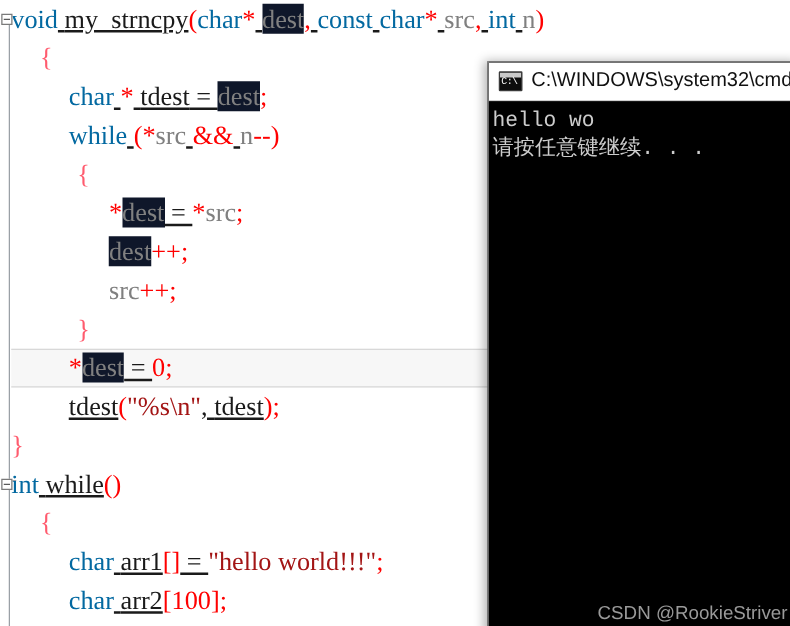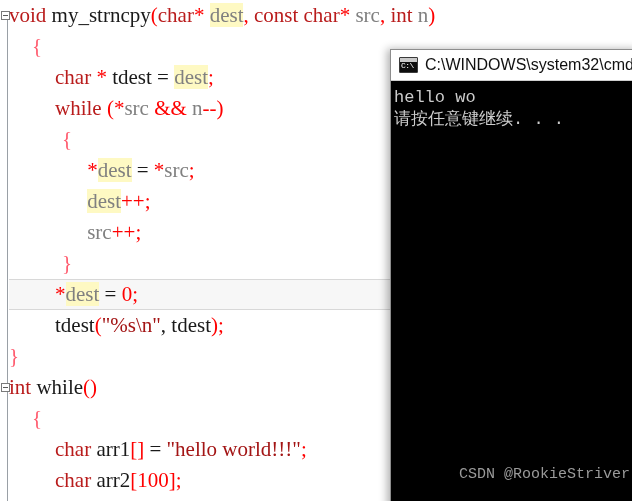--- a/index.html
+++ b/index.html
@@ -61,29 +61,29 @@
     left: 9px;
     width: 621px;
     height: 31px;
     background: #f7f7f7;
     border-top: 1px solid #d8d8d8;
     border-bottom: 1px solid #d8d8d8;
     box-sizing: border-box;
   }
 
   
-  .kw   { color: #b91c1c; }
+  .kw   { color: #0369a1; }
   .op   { color: #ff0000; }
   .pun  { color: #ff0000; }
   .id   { color: #808080; }
-  .plain{ color: #1a1a1a; }
+  .plain{ color: #1a1a1a; text-decoration: underline; }
   .str  { color: #a31515; }
   .num  { color: #ff0000; }
   .brace{ color: #ff5b6e; }
-  .hl   { background: #fef9c3; }
+  .hl   { background: #0f172a; }
 
   
   #console-window {
     position: absolute;
     left: 390px;
     top: 49px;
     width: 250px;
     height: 460px;
     box-sizing: border-box;
     border: 1px solid #8d8d8d;
@@ -147,22 +147,22 @@
   .con-line {
     font-family: "Liberation Mono", "DejaVu Sans Mono", monospace;
     font-size: 17px;
     line-height: 22px;
     color: #cccccc;
     white-space: pre;
   }
   #watermark {
     position: absolute;
     right: 10px;
-    bottom: 26px;
-    font-family: Liberation Mono, monospace;
+    bottom: 10px;
+    font-family: Liberation Sans, sans-serif;
     font-size: 15px;
     color: #9a9a9a;
     white-space: nowrap;
   }
 </style>
 </head>
 <body>
 
 <div id="screen">
 

